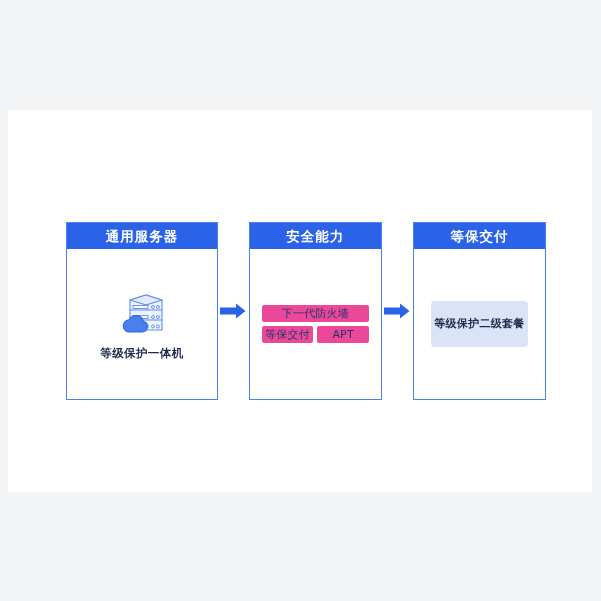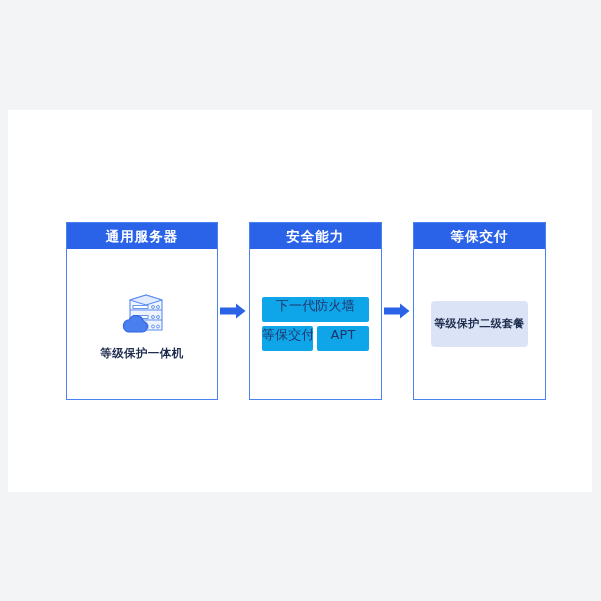--- a/index.html
+++ b/index.html
@@ -98,25 +98,25 @@
     padding: 0 4px;
     box-sizing: border-box;
   }
   .tag-row {
     display: flex;
     flex-direction: row;
     gap: 4px;
   }
   .tag {
     flex: 1 1 0;
-    background: #0ea5e9;
+    background: #ec4899;
     color: #22346b;
-    font-size: 13px;
+    font-size: 11px;
     line-height: 17px;
-    height: 25px;
+    height: 17px;
     text-align: center;
     border-radius: 2px;
     letter-spacing: 0.2px;
     white-space: nowrap;
     overflow: hidden;
   }
   .tag.wide { flex: 1 1 100%; }
 
   
   .packages {

